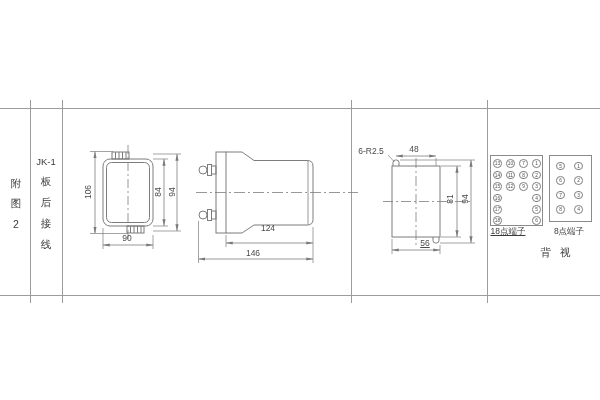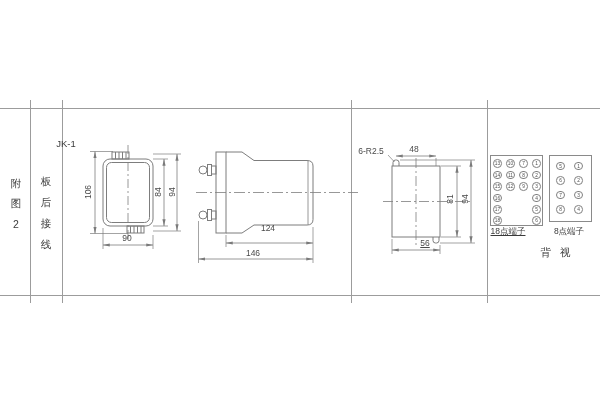--- a/index.html
+++ b/index.html
@@ -118,21 +118,21 @@
 
       <line x1="383" y1="201.5" x2="473" y2="201.5" stroke-width="0.8" stroke-dasharray="10 3 2 3"></line>
       <line x1="416" y1="158" x2="416" y2="246" stroke-width="0.8" stroke-dasharray="10 3 2 3"></line>
     </g>
   </svg>
 
   <span class="lbl cjk" style="left:16px;top:184px;">附</span>
   <span class="lbl cjk" style="left:16px;top:204px;">图</span>
   <span class="lbl cjk" style="left:16px;top:224px;">2</span>
 
-  <span class="lbl" style="left:46px;top:143px;font-size:9.5px;color:#3a3a3a;margin-left:20px;">JK-1</span>
+  <span class="lbl" style="left:46px;top:161px;font-size:9.5px;color:#3a3a3a;">JK-1</span>
   <span class="lbl cjk" style="left:46px;top:182px;">板</span>
   <span class="lbl cjk" style="left:46px;top:203px;">后</span>
   <span class="lbl cjk" style="left:46px;top:224px;">接</span>
   <span class="lbl cjk" style="left:46px;top:245px;">线</span>
 
   <span class="lbl rot" style="left:88px;top:192px;">106</span>
   <span class="lbl rot" style="left:158px;top:192px;">84</span>
   <span class="lbl rot" style="left:171.5px;top:192px;">94</span>
   <span class="lbl" style="left:127px;top:238px;">90</span>
 

